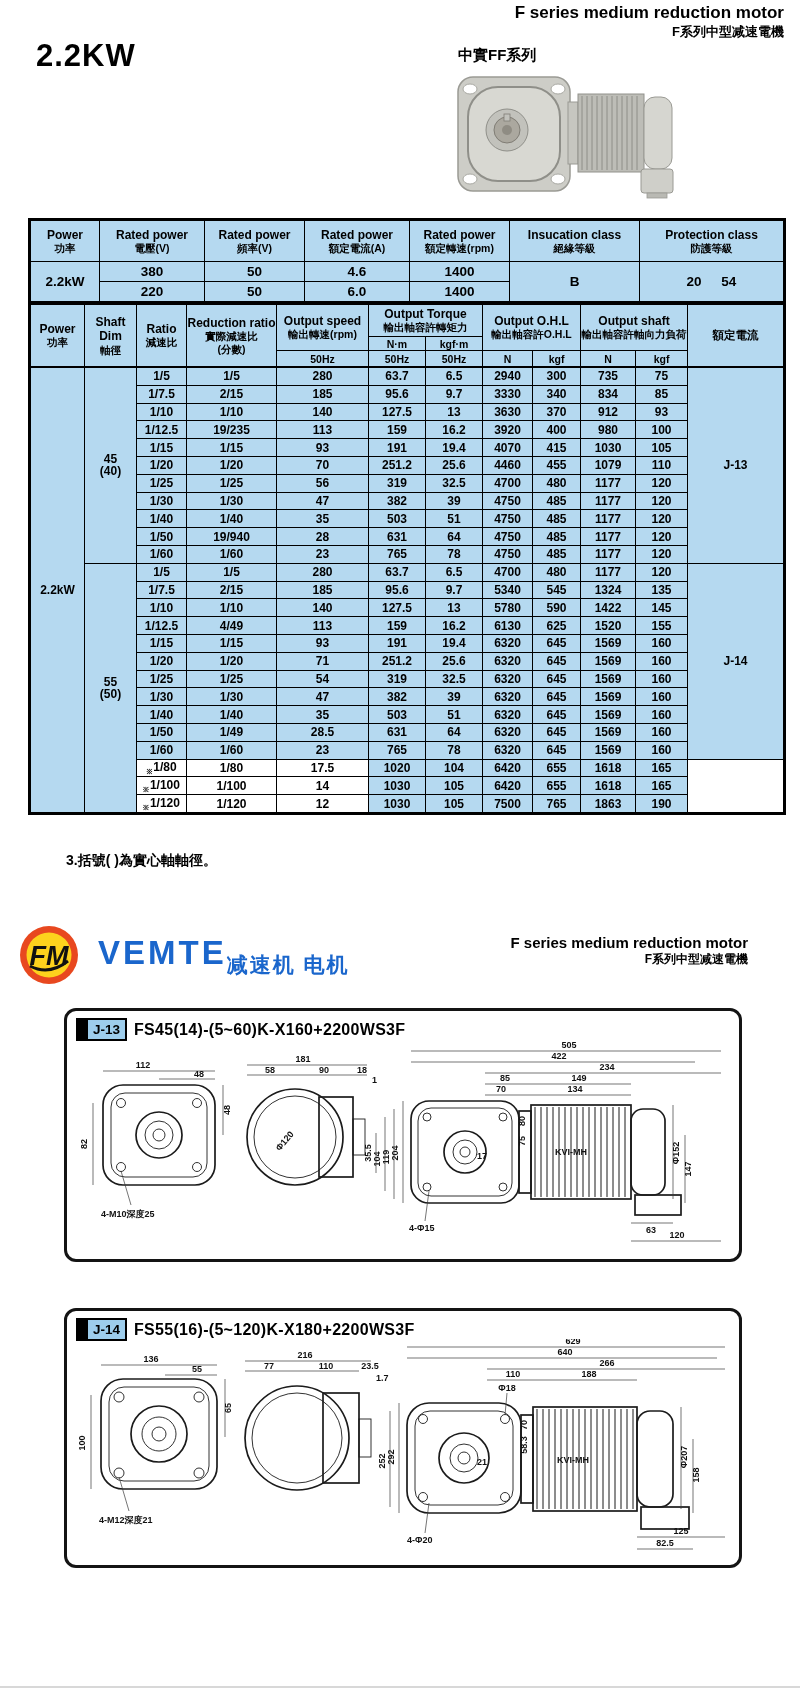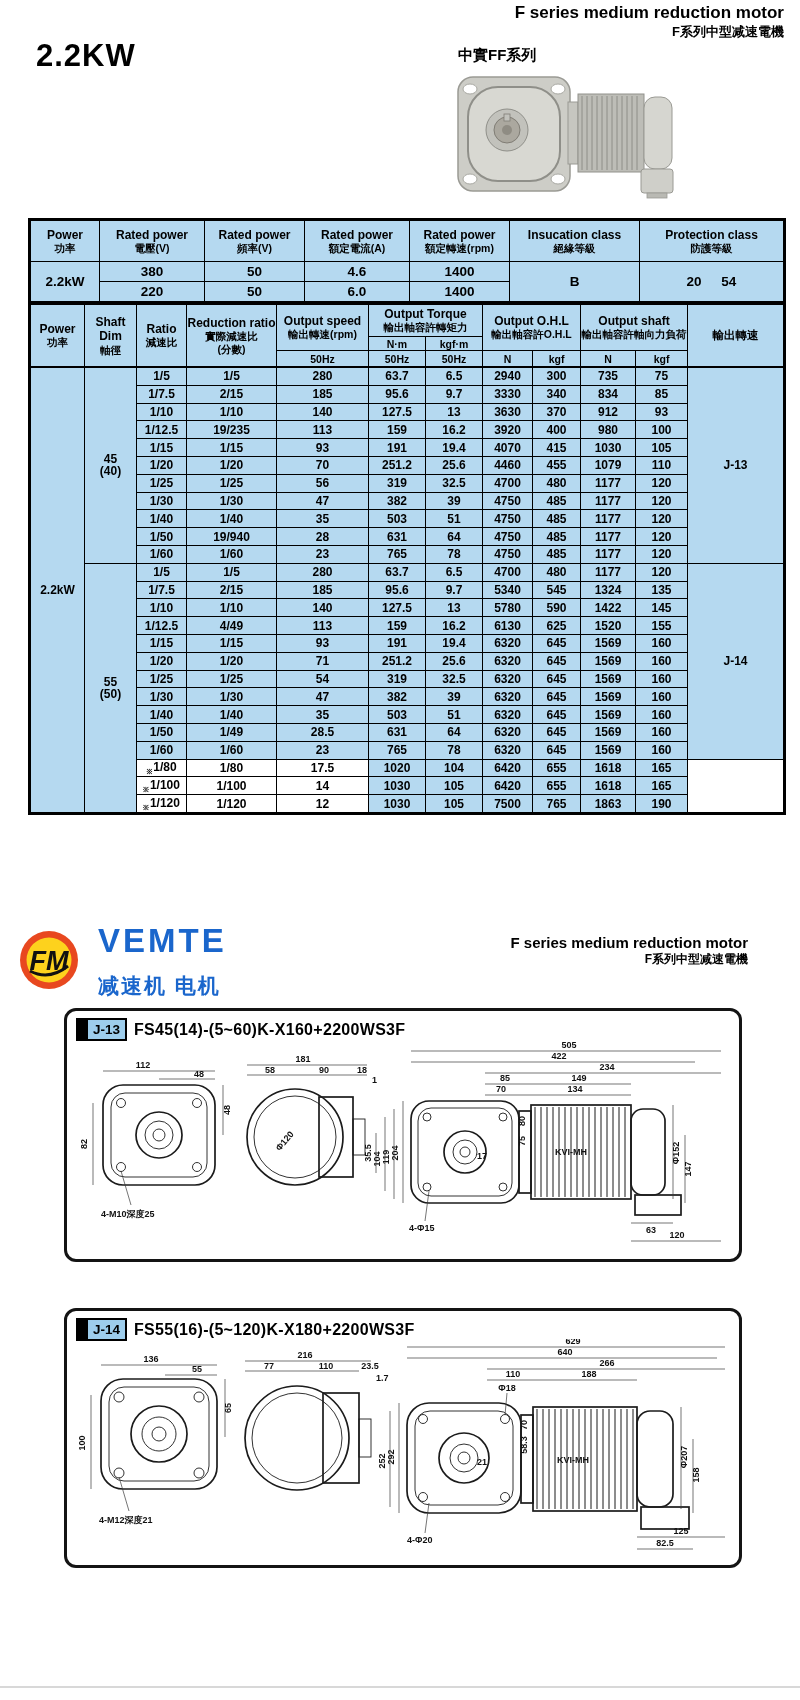--- a/index.html
+++ b/index.html
@@ -39,21 +39,21 @@
   .dimc{font-size:13.5px;}
   .wc{background:#fff;}
   .mark{font-size:7px;vertical-align:-3px;margin-right:1px;}
 
   
   .notes{left:30px;top:850px;width:560px;font-size:14px;font-weight:bold;line-height:1.55;}
   .notes .ind{padding-left:36px;}
 
   
   .logo{left:18px;top:924px;display:flex;align-items:center;gap:18px;}
-  .brandcol{display:flex;flex-direction:column;line-height:1;}
+  .brandcol{display:flex;flex-direction:row;line-height:1;}
   .brand{color:#1a66cc;font-size:33px;font-weight:bold;letter-spacing:3px;}
   .brandsub{color:#1a66cc;font-size:21px;font-weight:bold;margin-top:18px;letter-spacing:2px;}
   .mid-head{right:52px;top:934px;text-align:right;}
   .mid-en{font-size:15px;font-weight:bold;}
   .mid-zh{font-size:12px;font-weight:bold;}
 
   
   .jbox{border:3px solid #141414;border-radius:12px;background:#fff;}
   .jbox13{left:64px;top:1008px;width:672px;height:248px;}
   .jbox14{left:64px;top:1308px;width:672px;height:254px;}
@@ -218,21 +218,21 @@
         </th>
       <th colspan="2" rowspan="2">
           <div class="hen">Output O.H.L</div>
           <div class="hzh">輸出軸容許O.H.L</div>
         </th>
       <th colspan="2" rowspan="2">
           <div class="hen">Output shaft</div>
           <div class="hzh">輸出軸容許軸向力負荷</div>
         </th>
       <th rowspan="3">
-          <div class="hzh" style="font-size:11.5px">輸出轉速</div>
+          <div class="hzh" style="font-size:11.5px">額定電流</div>
         </th>
     </tr>
     <tr class="h2">
       <th>N·m</th>
       <th>kgf·m</th>
     </tr>
     <tr class="h3">
       <th>50Hz</th>
       <th>50Hz</th>
       <th>50Hz</th>
@@ -527,20 +527,21 @@
         <td>105</td>
         <td>7500</td>
         <td>765</td>
         <td>1863</td>
         <td>190</td>
       </tr>
     </tbody>
 </table>
 
 <div class="abs notes">
+  <div class="ind">3.括號( )為實心軸軸徑。</div>
 </div>
 
 <div class="abs logo">
   <svg width="62" height="62" viewBox="0 0 62 62">
     <circle cx="31" cy="31" r="29" fill="#e8481f"></circle>
     <circle cx="31" cy="31" r="22.5" fill="#fdd21d"></circle>
     <text x="31" y="41" text-anchor="middle" font-size="27" font-weight="bold" font-style="italic" fill="#111">FM</text>
     <path d="M12 42 Q31 52 50 37" stroke="#111" stroke-width="3" fill="none"></path>
   </svg>
   <div class="brandcol">

